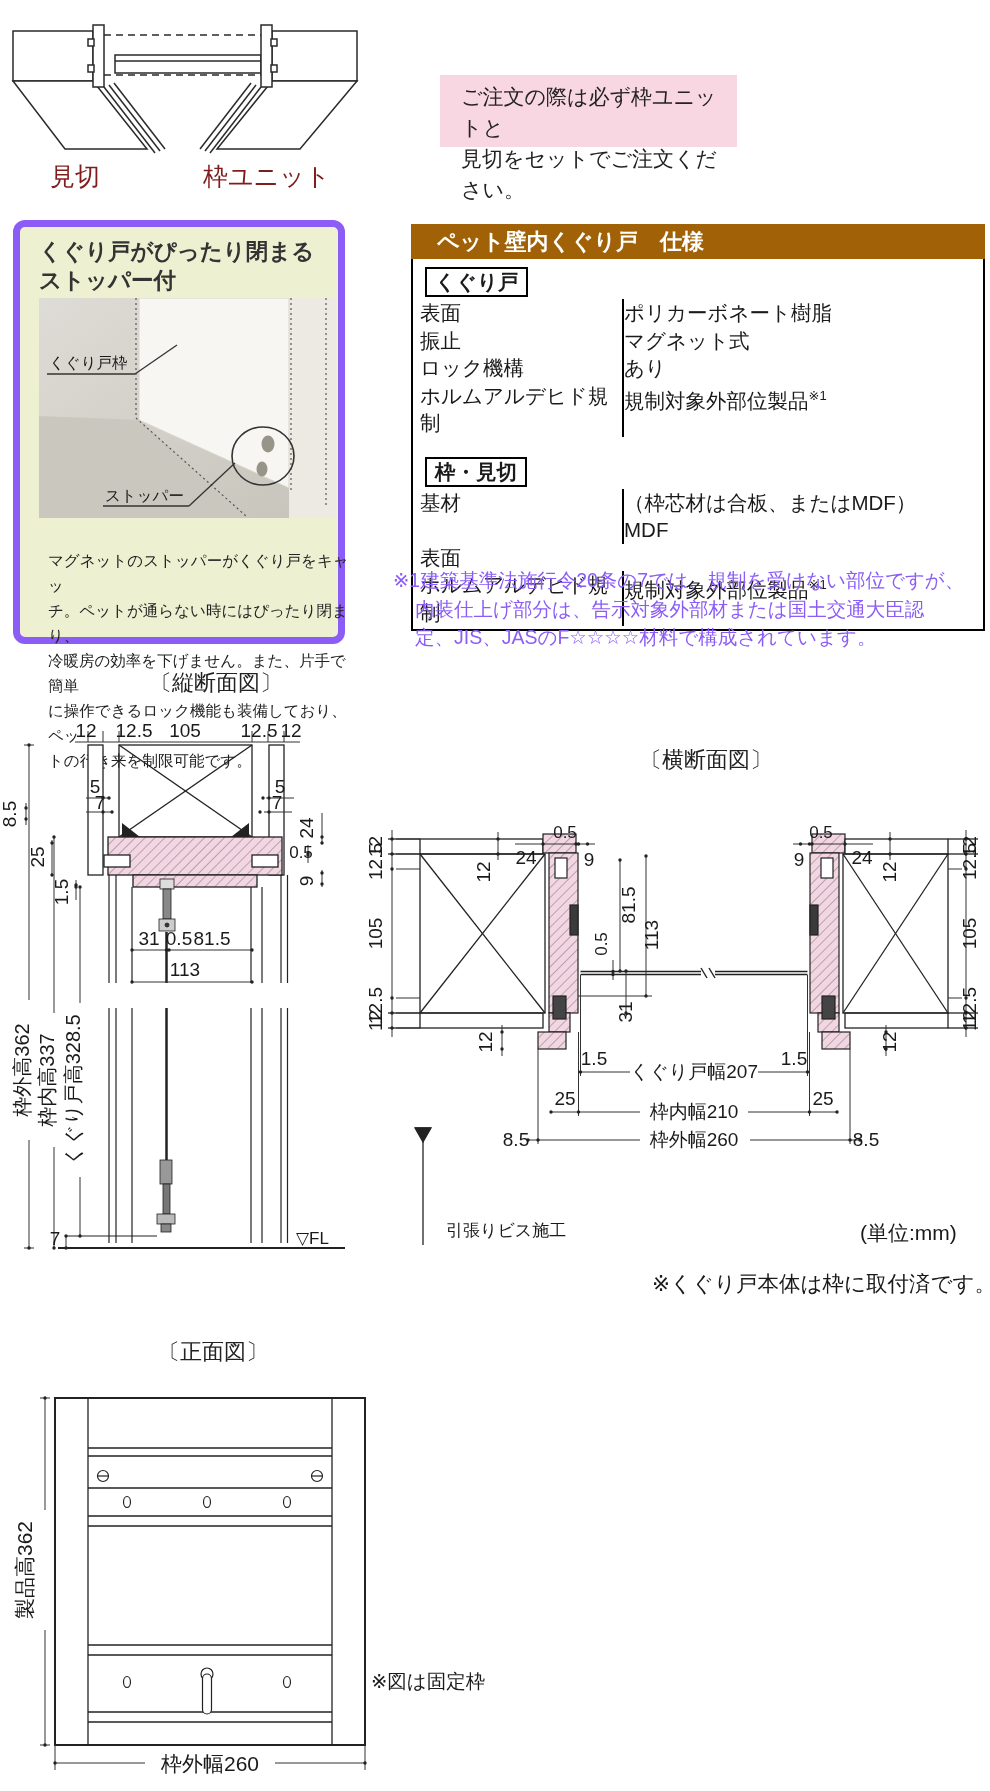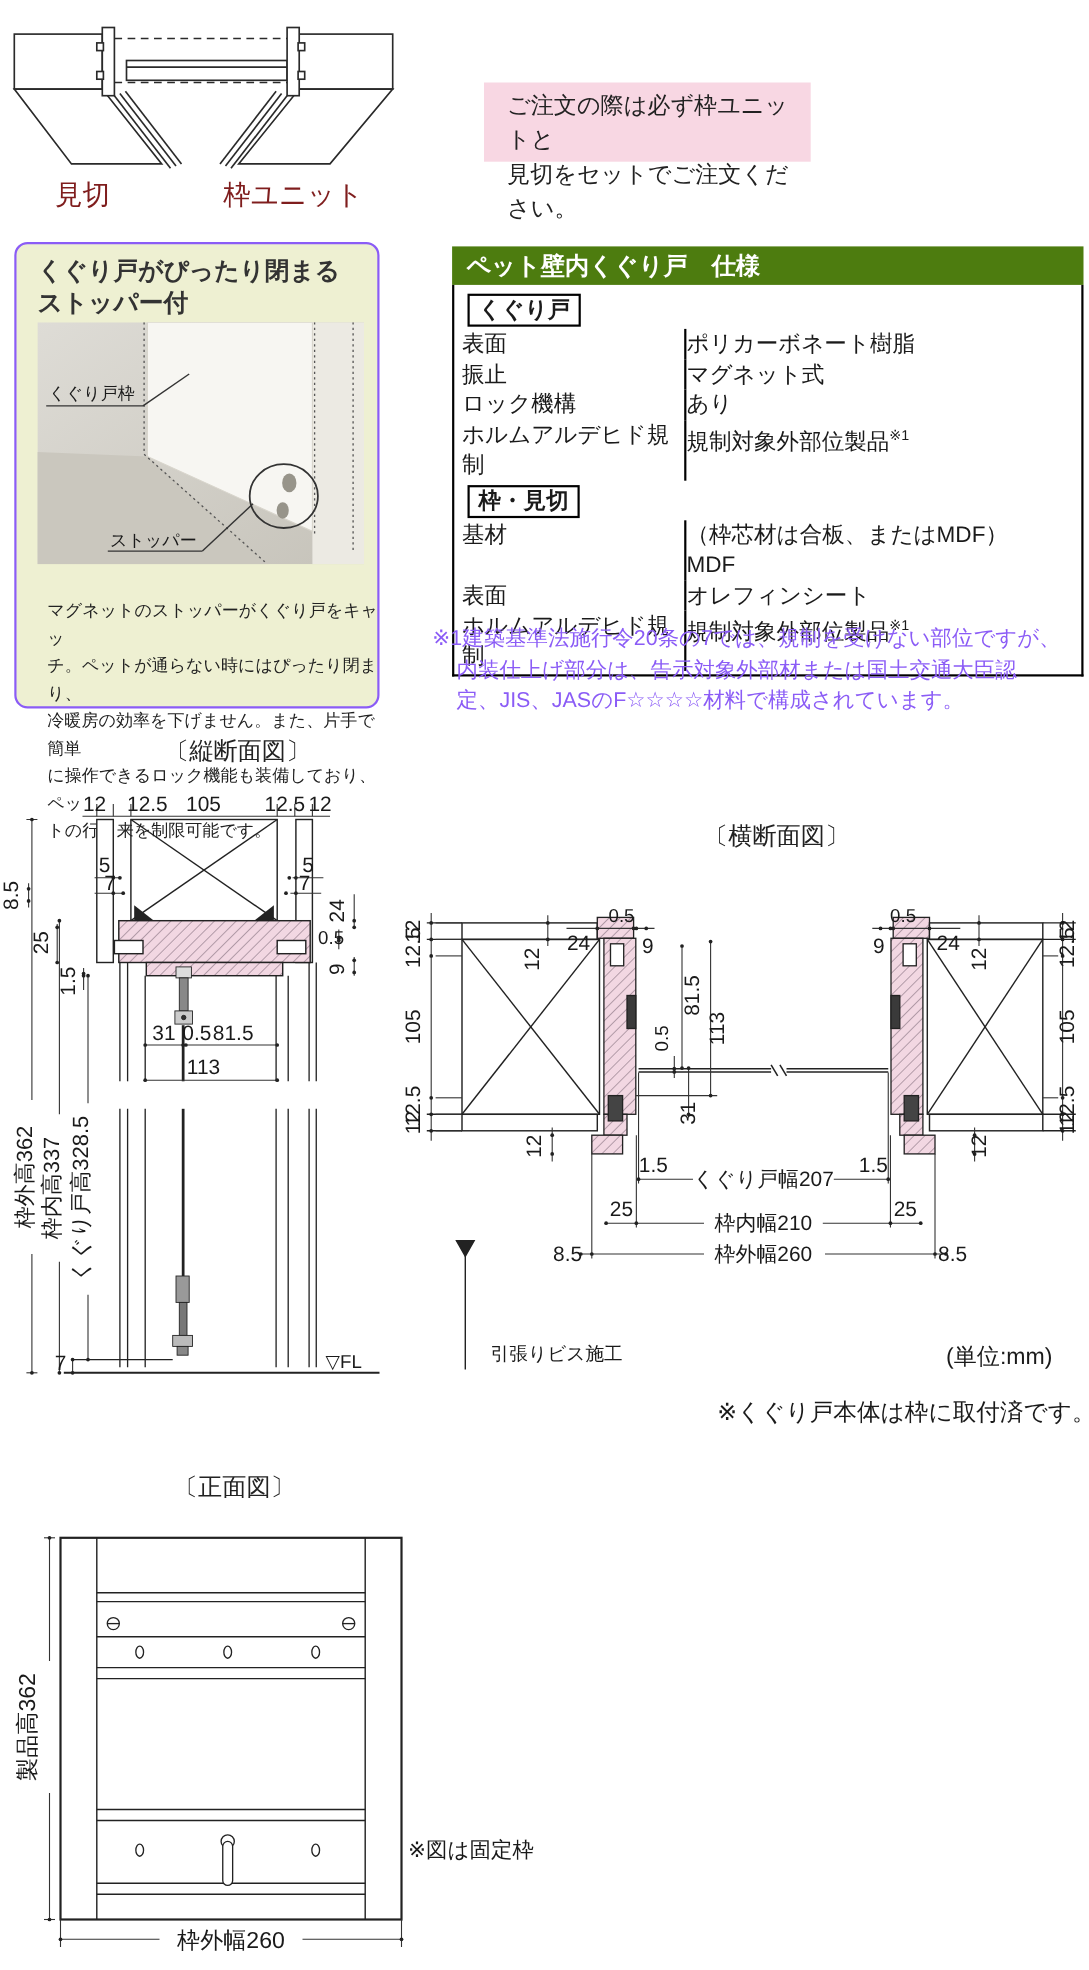--- a/index.html
+++ b/index.html
@@ -6,29 +6,29 @@
   #root{position:relative;width:990px;height:1791px;background:#fff;overflow:hidden;
         font-family:"Liberation Sans","DejaVu Sans",sans-serif;color:#1a1a1a;}
   .abs{position:absolute;}
   svg text{font-family:"Liberation Sans","DejaVu Sans",sans-serif;fill:#1a1a1a;}
   .lbl{font-size:25px;color:#7f1d1d;}
   
   #notice{left:440px;top:53px;width:297px;height:72px;background:#f8d7e3;
           font-size:21px;line-height:31px;color:#222;padding:6px 0 0 21px;box-sizing:border-box;margin-top:22px;}
   
   #feature{left:13px;top:220px;width:332px;height:424px;background:#eef0d2;
-           border:2px solid #8b5cf6;border-radius:12px;box-sizing:border-box;}
+           border:7px solid #8b5cf6;border-radius:12px;box-sizing:border-box;}
   #feature .title{position:absolute;left:19px;top:10px;font-size:22.5px;font-weight:bold;
                   color:#333;line-height:29px;}
   #feature .desc{position:absolute;left:28px;top:299px;width:306px;font-size:15.5px;
                  line-height:25px;color:#222;margin-top:22px;}
   
   #spec{left:411px;top:224px;width:574px;}
-  #spec .hd{background:#4d7c0f;color:#fff;font-weight:bold;font-size:22px;
-            height:35px;line-height:35px;padding-left:13px;}
+  #spec .hd{background:#a16207;color:#fff;font-weight:bold;font-size:22px;
+            height:35px;line-height:35px;padding-left:26px;}
   #spec .body{border:2px solid #000;border-top:none;padding:2px 0 3px 0;}
   .chip{display:inline-block;border:2px solid #000;padding:0 8px;font-size:20.5px;
         font-weight:bold;line-height:26px;margin:6px 0 2px 12px;}
   .srow{display:flex;font-size:20.5px;line-height:27.5px;}
   .srow .sl{width:202px;padding-left:7px;flex:none;}
   .srow .sv{flex:1;border-left:2px solid #000;}
   .sup{font-size:13px;vertical-align:super;}
   #footnote{left:393px;top:566px;width:596px;font-size:19.5px;line-height:28.5px;color:#8b5cf6;}
   #footnote .ind{padding-left:22px;}
   .dtitle{font-size:22px;color:#222;}
@@ -128,31 +128,30 @@
         <div class="sv"><span>マグネット式</span></div>
       </div>
       <div class="srow">
         <div class="sl">ロック機構</div>
         <div class="sv"><span>あり</span></div>
       </div>
       <div class="srow">
         <div class="sl">ホルムアルデヒド規制</div>
         <div class="sv"><span>規制対象外部位製品</span><span class="sup">※1</span></div>
       </div>
-      <div class="chip" style="margin-top:4px">枠・見切</div>
+      <div class="chip" style="margin-top:20px">枠・見切</div>
       <div class="srow">
         <div class="sl">基材</div>
         <div class="sv">
           <div>（枠芯材は合板、またはMDF）</div>
           <div>MDF</div>
         </div>
       </div>
       <div class="srow">
         <div class="sl">表面</div>
-        <div class="sv"><span>オレフィンシート</span></div>
       </div>
       <div class="srow">
         <div class="sl">ホルムアルデヒド規制</div>
         <div class="sv"><span>規制対象外部位製品</span><span class="sup">※1</span></div>
       </div>
     </div>
   </div>
   <div id="footnote" class="abs">
     <div>※1建築基準法施行令20条の7では、規制を受けない部位ですが、</div>
     <div class="ind">内装仕上げ部分は、告示対象外部材または国土交通大臣認</div>

